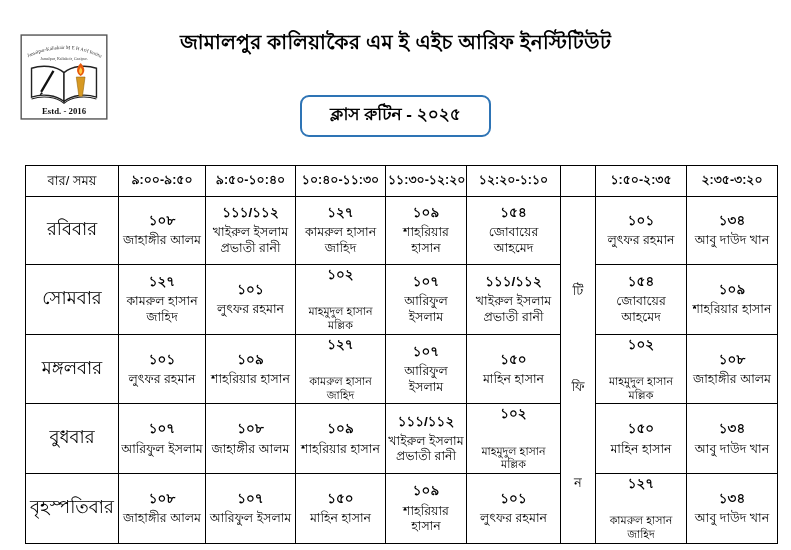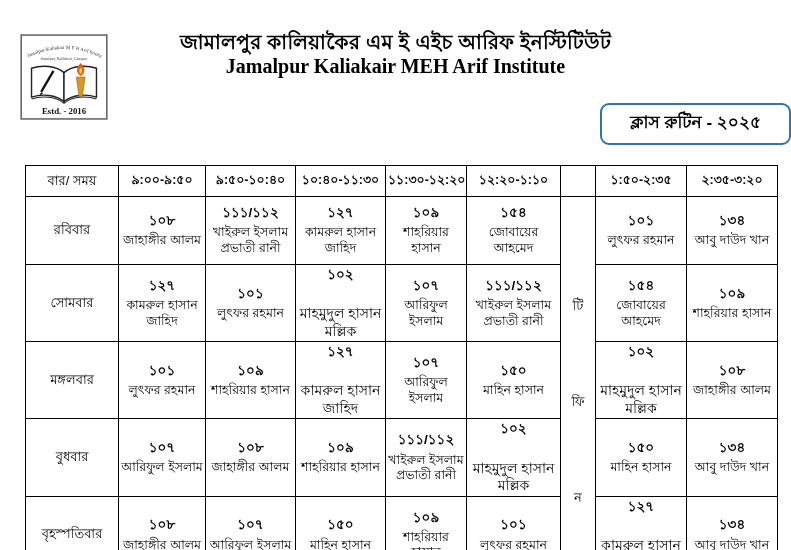--- a/index.html
+++ b/index.html
@@ -8,35 +8,35 @@
 
   
   .logo{position:absolute;left:20px;top:34px;width:88px;height:86px;}
   .title-bn{position:absolute;left:0;top:27px;width:100%;text-align:center;
             font-size:20px;font-weight:bold;letter-spacing:.3px;}
   .title-en{position:absolute;left:0;top:55px;width:100%;text-align:center;
             font-family:"Liberation Serif","DejaVu Serif",serif;
             font-size:20px;font-weight:bold;}
   .class-line{position:absolute;left:0;top:85px;width:100%;text-align:center;
               font-size:13.5px;}
-  .box-wrap{position:absolute;left:0;top:103px;width:100%;text-align:right;}
+  .box-wrap{position:absolute;left:0;top:95px;width:100%;text-align:center;}
   .routine-box{display:inline-block;border:2.2px solid #2E74B5;border-radius:9px;
                padding:4px 28px 6px 28px;font-size:17px;font-weight:bold;background:#fff;}
 
   
   table.routine{position:absolute;left:25px;top:165px;width:752px;
                 border-collapse:collapse;table-layout:fixed;border-radius:11px;}
   table.routine td, table.routine th{border:1.5px solid #000;padding:1px 2px;
                 text-align:center;vertical-align:middle;overflow:hidden;}
   th.time{font-size:12.5px;font-weight:bold;margin-top:24px;}
   th.corner{font-size:13px;font-weight:normal;}
-  td.day{font-size:13px;}
+  td.day{font-size:18px;}
   .room{font-size:13.5px;font-weight:bold;line-height:1.35;}
   .teacher{font-size:12.5px;line-height:1.25;margin-top:3px;}
-  td.small .teacher{font-size:14px;margin-top:21px;}
+  td.small .teacher{font-size:11px;margin-top:21px;}
   td.tiffin-cell{vertical-align:top;}
   .tiffin-stack{display:flex;flex-direction:column;align-items:center;
                 padding-top:36px;gap:75px;font-size:13px;}
 </style>
 </head>
 <body>
 
 <div class="page">
 
   <svg class="logo" viewBox="0 0 100 98">
@@ -59,21 +59,20 @@
     </g>
     <g>
       <polygon points="64,49 74,49 71,71 67,71" fill="#D79922" stroke="#8a5a00" stroke-width="0.6"></polygon>
       <path d="M69 33 C 64 38, 63 44, 69 48 C 75 44, 74 38, 69 33 Z" fill="#E8590C"></path>
       <path d="M69 38 C 66.5 41, 66.5 44, 69 46 C 71.5 44, 71.5 41, 69 38 Z" fill="#FFC83D"></path>
     </g>
     <text x="50" y="91" text-anchor="middle" font-size="10" font-weight="bold" fill="#111" font-family="Liberation Serif, DejaVu Serif, serif">Estd. - 2016</text>
   </svg>
 
   <div class="title-bn">জামালপুর কালিয়াকৈর এম ই এইচ আরিফ ইনস্টিটিউট</div>
-  <div class="title-en">Jamalpur Kaliakair MEH Arif Institute</div>
   <div class="box-wrap">
     <span class="routine-box">ক্লাস রুটিন - ২০২৫</span>
   </div>
 
   <table class="routine">
     <colgroup>
       <col style="width:93px">
         <col style="width:87px">
         <col style="width:90px">
       <col style="width:90px">

